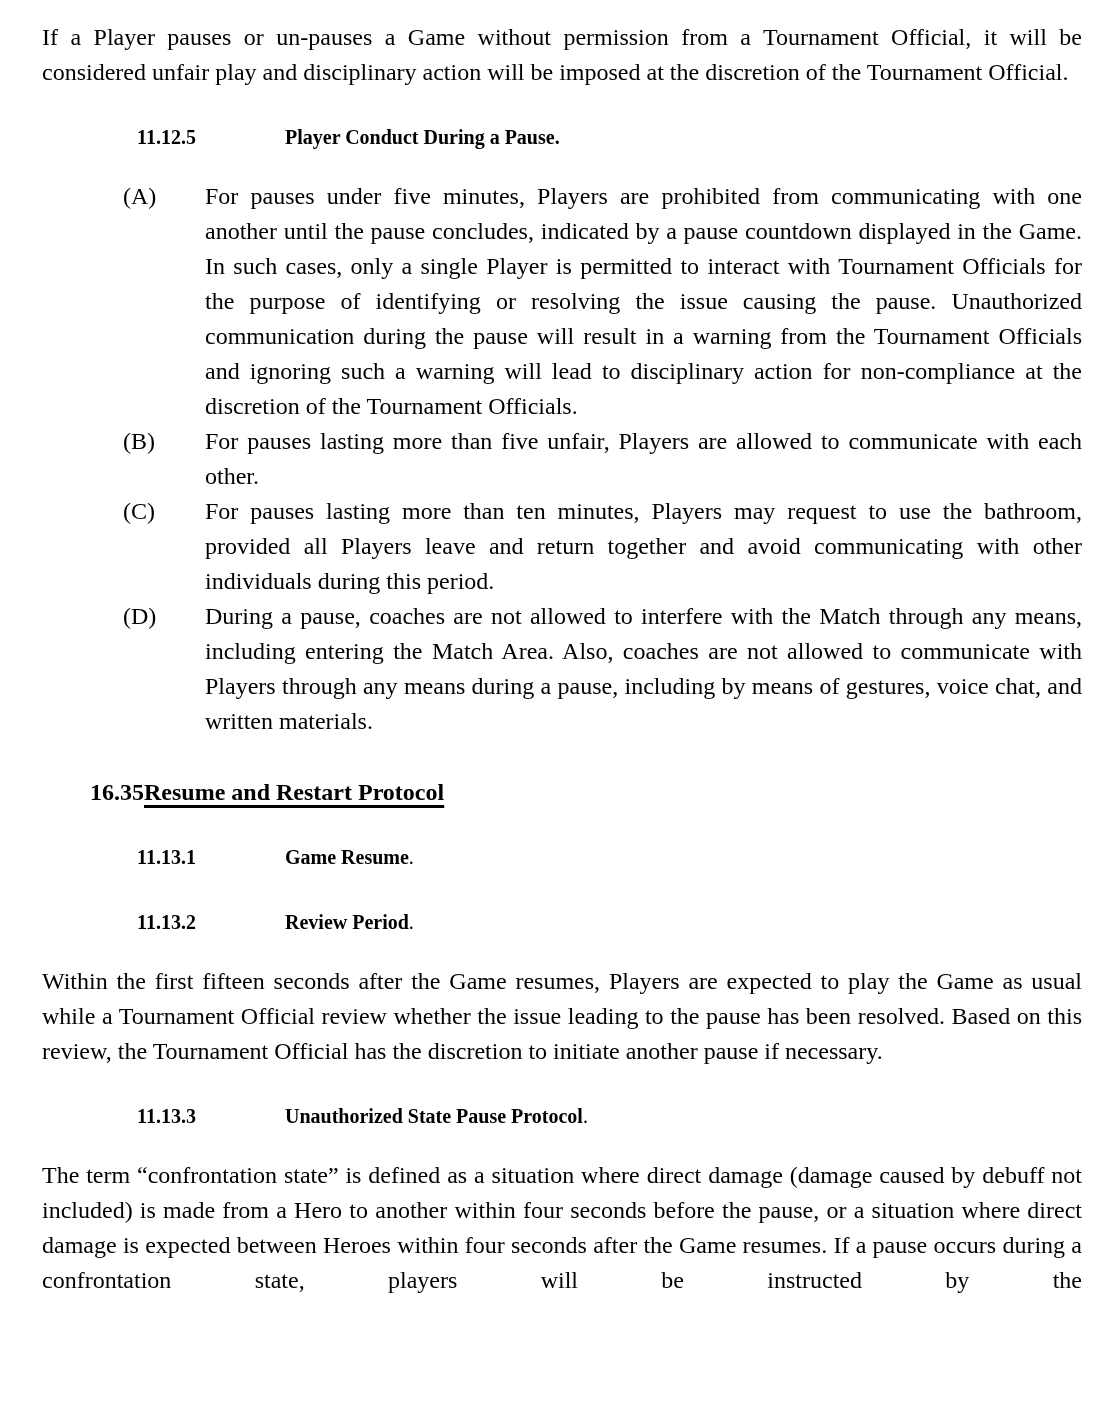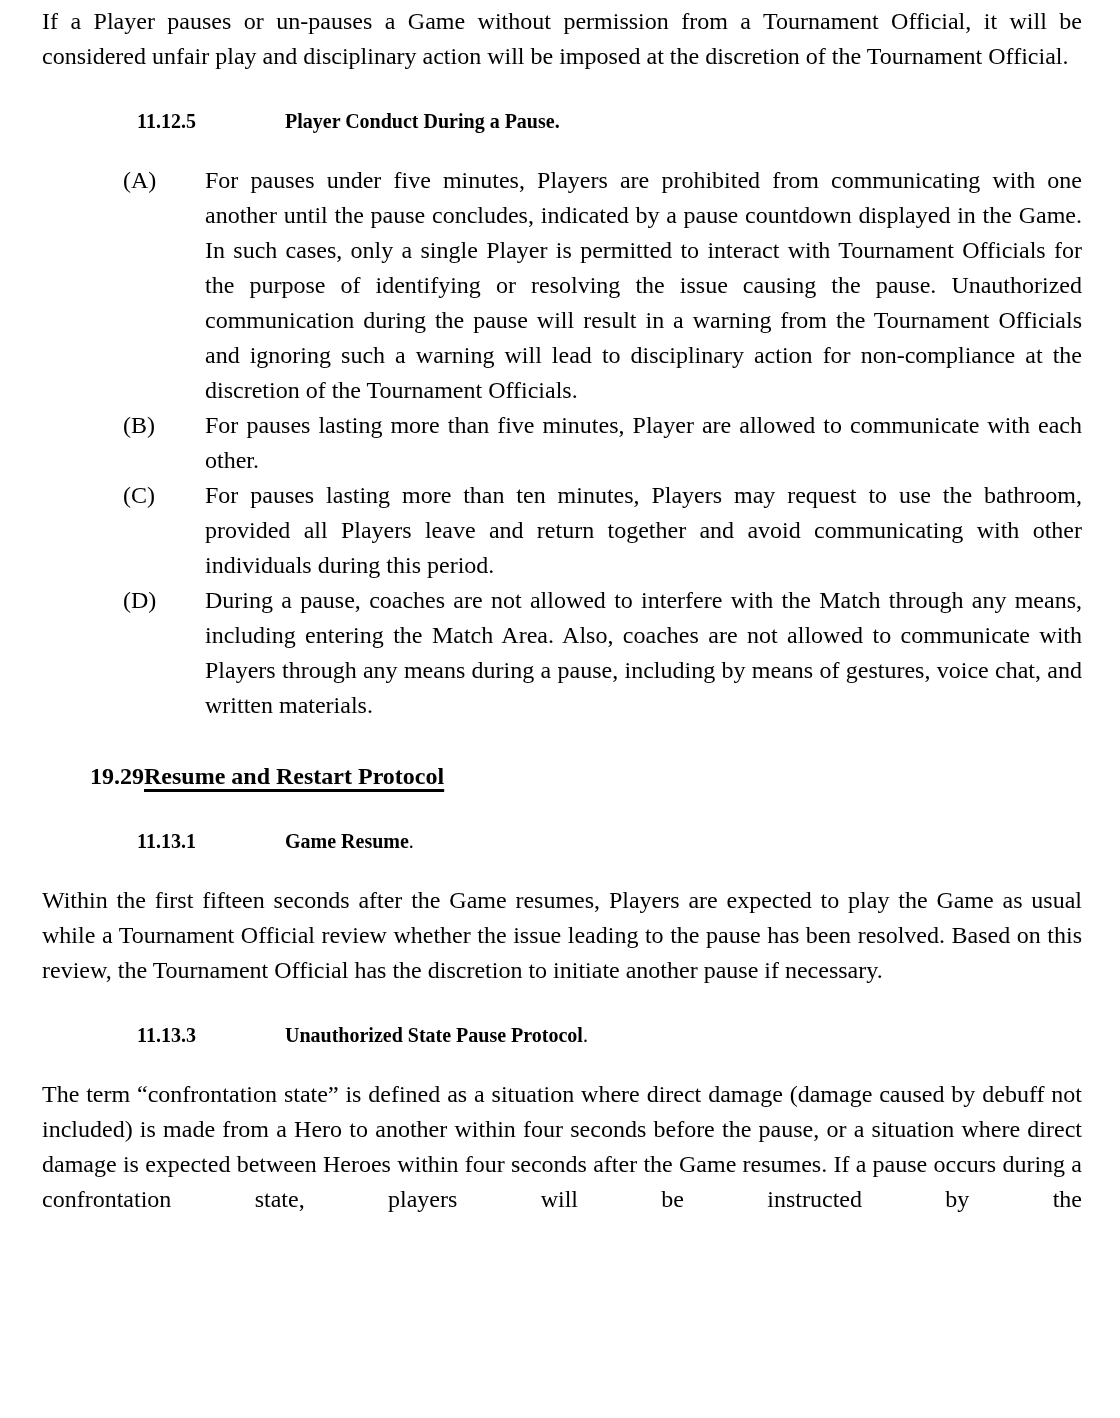--- a/index.html
+++ b/index.html
@@ -6,21 +6,21 @@
   html, body { background: #ffffff; }
   body {
     width: 1120px;
     height: 1418px;
     overflow: hidden;
     font-family: "Liberation Serif", "DejaVu Serif", serif;
     font-size: 24px;
     line-height: 35px;
     color: #000000;
   }
-  .page { padding: 4px 38px 0 42px; }
+  .page { padding: 20px 38px 0 42px; }
 
   p.body-text { text-align: justify; }
   p.continued { text-align-last: justify; }
 
   .subheading {
     font-size: 20px;
     font-weight: bold;
     margin: 30px 0 24px 95px;
   }
   .subheading .h-num { display: inline-block; width: 148px; }
@@ -53,41 +53,44 @@
     <span class="h-num">11.12.5</span><span class="h-title">Player Conduct During a Pause.</span>
   </div>
 
   <div class="list">
     <div class="list-item">
       <span class="li-label">(A)</span>
       <span class="li-text">For pauses under five minutes, Players are prohibited from communicating with one another until the pause concludes, indicated by a pause countdown displayed in the Game. In such cases, only a single Player is permitted to interact with Tournament Officials for the purpose of identifying or resolving the issue causing the pause. Unauthorized communication during the pause will result in a warning from the Tournament Officials and ignoring such a warning will lead to disciplinary action for non-compliance at the discretion of the Tournament Officials.</span>
     </div>
     <div class="list-item">
       <span class="li-label">(B)</span>
-      <span class="li-text">For pauses lasting more than five minutes, Player are allowed to communicate with each other.</span>
+      <span class="li-text">For pauses lasting more than five unfair, Players are allowed to communicate with each other.</span>
     </div>
     <div class="list-item">
       <span class="li-label">(C)</span>
       <span class="li-text">For pauses lasting more than ten minutes, Players may request to use the bathroom, provided all Players leave and return together and avoid communicating with other individuals during this period.</span>
     </div>
     <div class="list-item">
       <span class="li-label">(D)</span>
       <span class="li-text">During a pause, coaches are not allowed to interfere with the Match through any means, including entering the Match Area. Also, coaches are not allowed to communicate with Players through any means during a pause, including by means of gestures, voice chat, and written materials.</span>
     </div>
   </div>
 
   <div class="chapter-heading">
-    <span class="h-num">19.29</span><span class="h-title">Resume and Restart Protocol</span>
+    <span class="h-num">16.35</span><span class="h-title">Resume and Restart Protocol</span>
   </div>
 
   <div class="subheading">
     <span class="h-num">11.13.1</span><span class="h-title">Game Resume</span><span class="h-suffix">.</span>
   </div>
 
 
+  <div class="subheading">
+    <span class="h-num">11.13.2</span><span class="h-title">Review Period</span><span class="h-suffix">.</span>
+  </div>
 
   <p class="body-text">Within the first fifteen seconds after the Game resumes, Players are expected to play the Game as usual while a Tournament Official review whether the issue leading to the pause has been resolved. Based on this review, the Tournament Official has the discretion to initiate another pause if necessary.</p>
 
   <div class="subheading">
     <span class="h-num">11.13.3</span><span class="h-title">Unauthorized State Pause Protocol</span><span class="h-suffix">.</span>
   </div>
 
   <p class="body-text continued">The term “confrontation state” is defined as a situation where direct damage (damage caused by debuff not included) is made from a Hero to another within four seconds before the pause, or a situation where direct damage is expected between Heroes within four seconds after the Game resumes.  If a pause occurs during a confrontation state, players will be instructed by the</p>
 
 </div>

